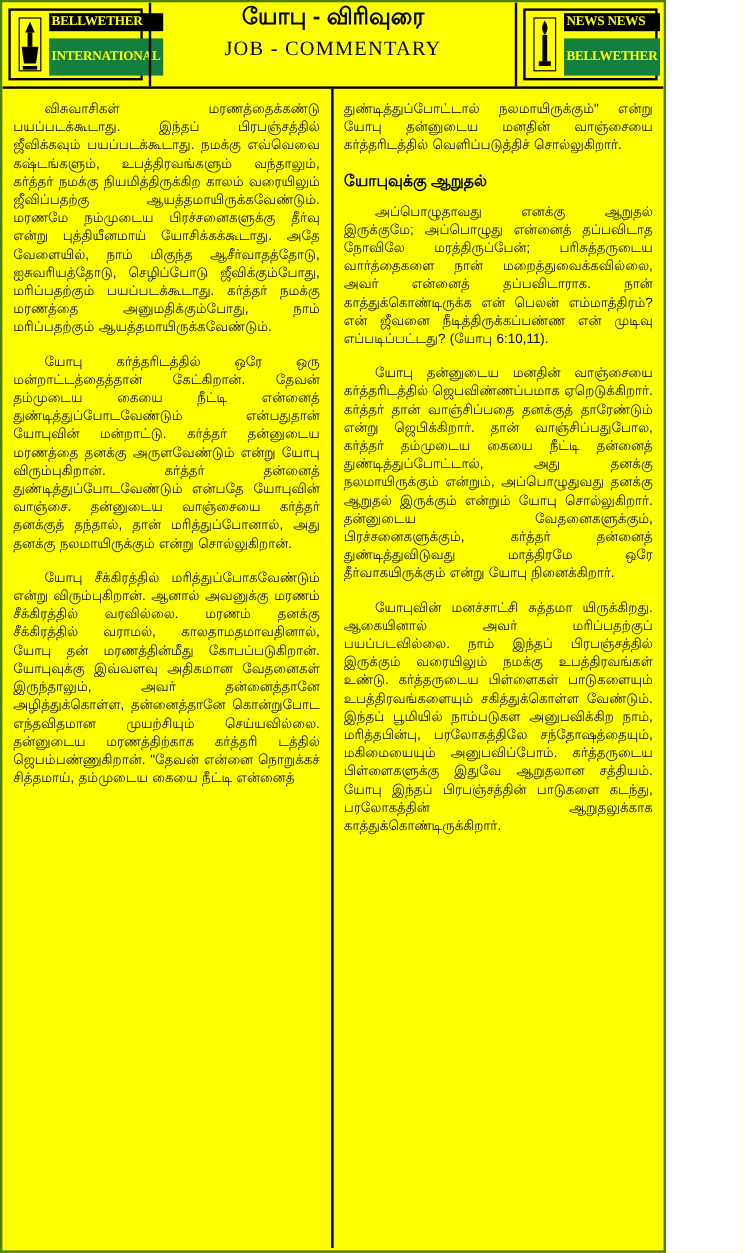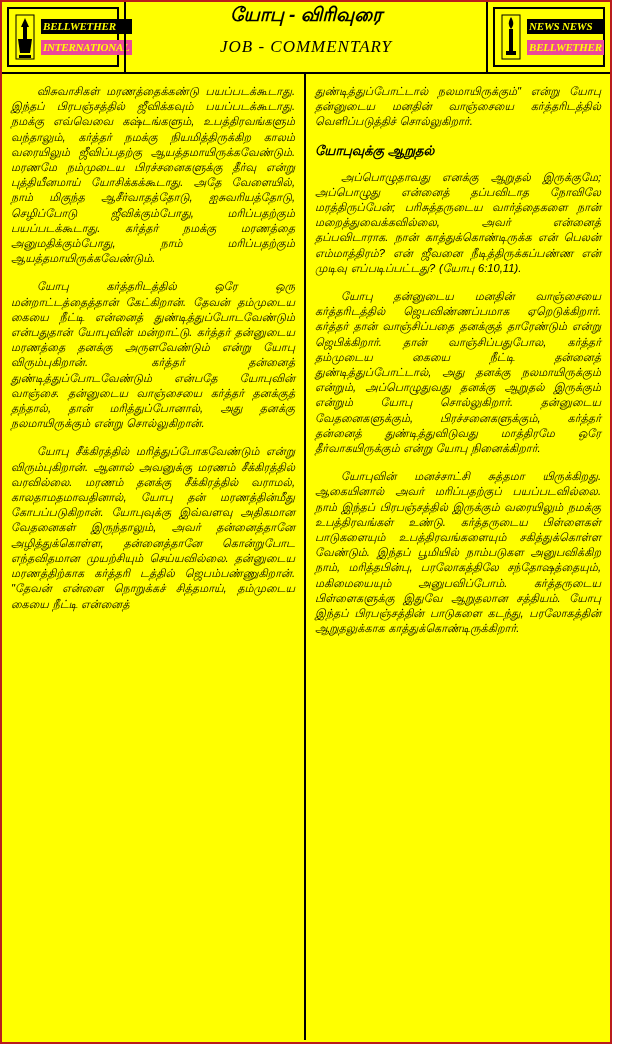--- a/index.html
+++ b/index.html
@@ -7,27 +7,26 @@
     padding: 0;
   }
   body {
     width: 619px;
     height: 1044px;
     background: #ffffff;
     font-family: "Liberation Sans", sans-serif;
   }
   .page {
     position: relative;
-    width: 612px;
+    width: 555px;
     height: 1044px;
     box-sizing: border-box;
     background: #ffff00;
-    border: 2px solid #b91c1c;
+    border: 2px solid #4d7c0f;
     overflow: hidden;
-    font-style: italic;
   }
   
   .header {
     display: flex;
     align-items: stretch;
     height: 72px;
     border-bottom: 2px solid #000000;
     background: #ffff00;
     box-sizing: border-box;
   }
@@ -63,24 +62,24 @@
     letter-spacing: -0.2px;
   }
   .logo-text .l1 {
     background: #000000;
     color: #ffff00;
     display: block;
     padding: 1px 2px;
     white-space: nowrap;
   }
   .logo-text .l2 {
-    background: #ec4899;
+    background: #15803d;
     color: #ffff00;
     display: block;
-    padding: 1px 2px;
+    padding: 9px 2px;
     margin-top: 6px;
     white-space: nowrap;
   }
   .title-block {
     flex: 1 1 auto;
     display: flex;
     flex-direction: column;
     align-items: center;
     justify-content: flex-start;
     border-left: 2px solid #000000;
@@ -93,21 +92,21 @@
     font-weight: bold;
     font-size: 19px;
     color: #000000;
     line-height: 1.2;
   }
   .title-en {
     font-family: "Liberation Serif", serif;
     font-size: 17px;
     color: #000000;
     letter-spacing: 1px;
-    margin-top: 10px;
+    margin-top: 4px;
   }
   
   .columns {
     display: flex;
     height: 966px;
     box-sizing: border-box;
   }
   .col {
     width: 50%;
     box-sizing: border-box;

